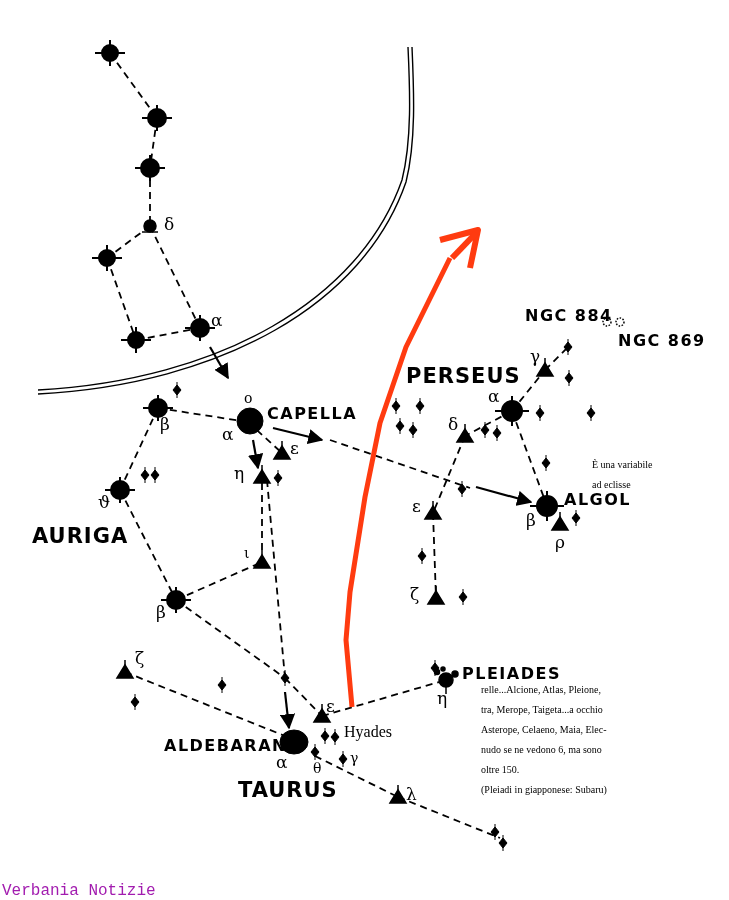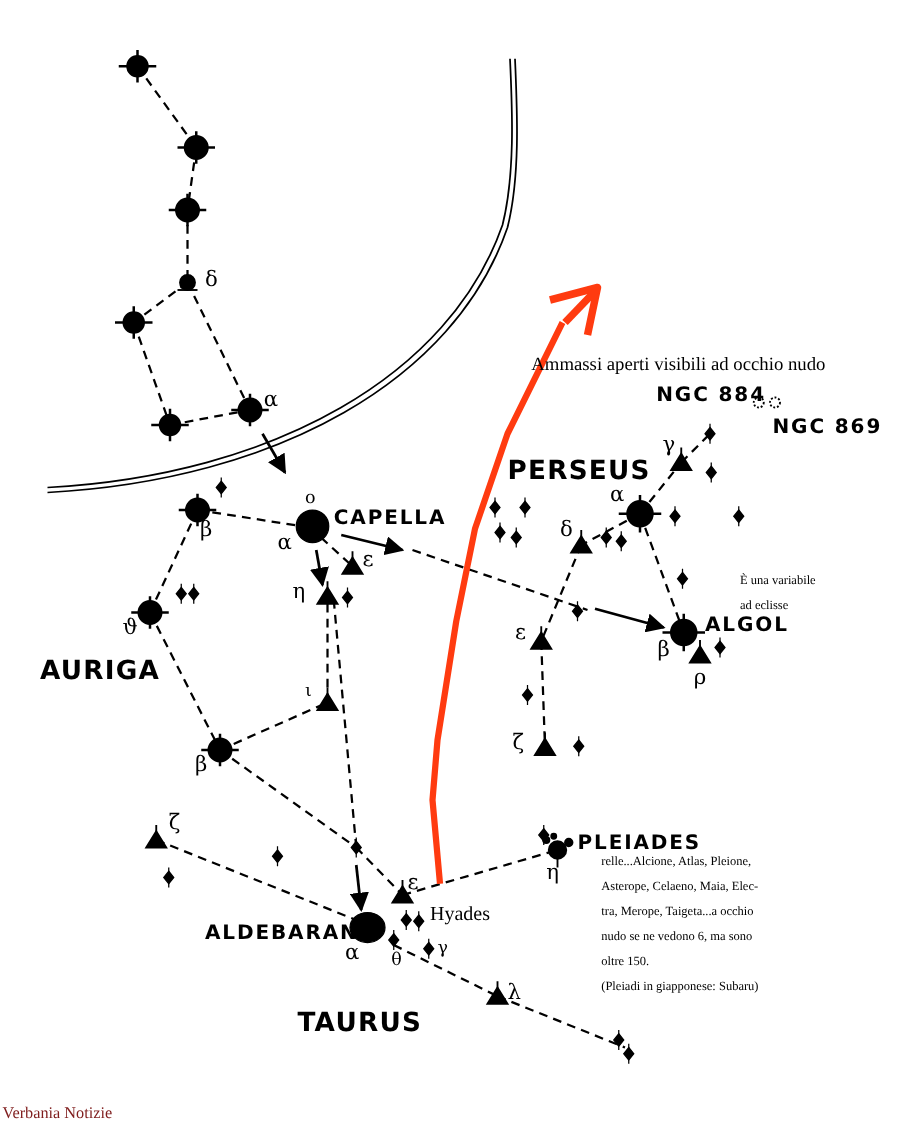--- a/index.html
+++ b/index.html
@@ -4,21 +4,21 @@
 <style>
   html, body { margin: 0; padding: 0; background: #ffffff; }
   #stage { position: relative; width: 729px; height: 900px; overflow: hidden; background: #fff; }
   svg#map { position: absolute; left: 0; top: 0; }
   .lbl { position: absolute; white-space: nowrap; color: #000; }
   .const { font-family: "DejaVu Sans", sans-serif; font-weight: bold; font-size: 21px; letter-spacing: 1px; }
   .star-name { font-family: "DejaVu Sans", sans-serif; font-weight: bold; font-size: 16px; letter-spacing: 1.5px; }
   .greek { font-family: "DejaVu Serif", serif; font-size: 17px; }
   .greek-sm { font-family: "DejaVu Serif", serif; font-size: 14px; }
   .note { font-family: "Liberation Serif", serif; font-size: 10px; line-height: 20px; }
-  .footer { font-family: Liberation Serif, serif; font-size: 13px; color: #7f1d1d; }
+  .footer { font-family: Liberation Mono, monospace; font-size: 16px; color: #a21caf; }
 </style>
 </head>
 <body>
 
 <div id="stage">
 
   <svg id="map" width="729" height="900" viewBox="0 0 729 900">
     <defs>
       <marker id="arrowBlack" viewBox="0 0 10 10" refX="9" refY="5" markerWidth="7" markerHeight="7" orient="auto">
         <path d="M0,0 L10,5 L0,10 z" fill="#000"></path>
@@ -321,21 +321,21 @@
         <g transform="translate(413,430)">
             <path d="M0,-5 L4,0 L0,5 L-4,0 Z"></path>
             <line x1="0" y1="-8" x2="0" y2="8"></line>
           </g>
       </g>
     </g>
   </svg>
 
   <div class="lbl const" style="left:406px;top:364px;">PERSEUS</div>
   <div class="lbl const" style="left:32px;top:524px;">AURIGA</div>
-  <div class="lbl const" style="left:238px;top:778px;margin-top:28px;">TAURUS</div>
+  <div class="lbl const" style="left:238px;top:778px;">TAURUS</div>
 
   <div class="lbl star-name" style="left:267px;top:404px;">CAPELLA</div>
   <div class="lbl star-name" style="left:564px;top:490px;">ALGOL</div>
   <div class="lbl star-name" style="left:164px;top:736px;">ALDEBARAN</div>
   <div class="lbl star-name" style="left:462px;top:664px;">PLEIADES</div>
   <div class="lbl star-name" style="left:525px;top:306px;">NGC 884</div>
   <div class="lbl star-name" style="left:618px;top:331px;">NGC 869</div>
   <div class="lbl note" style="left:344px;top:722px;font-size:16px;">Hyades</div>
 
   <div class="lbl greek" style="left:164px;top:214px;">δ</div>
@@ -356,28 +356,27 @@
   <div class="lbl greek" style="left:406px;top:784px;">λ</div>
   <div class="lbl greek" style="left:437px;top:688px;">η</div>
   <div class="lbl greek" style="left:530px;top:346px;">γ</div>
   <div class="lbl greek" style="left:488px;top:386px;">α</div>
   <div class="lbl greek" style="left:448px;top:414px;">δ</div>
   <div class="lbl greek" style="left:412px;top:496px;">ε</div>
   <div class="lbl greek" style="left:410px;top:584px;">ζ</div>
   <div class="lbl greek" style="left:526px;top:510px;">β</div>
   <div class="lbl greek" style="left:555px;top:532px;">ρ</div>
 
-  <div class="lbl note" style="left:425px;top:282px;font-size:15px;">Ammassi aperti visibili ad occhio nudo</div>
   <div class="lbl note" style="left:592px;top:455px;">
     <div>È una variabile</div>
     <div>ad eclisse</div>
   </div>
   <div class="lbl note" style="left:481px;top:680px;">
     <div>relle...Alcione, Atlas, Pleione,</div>
+    <div>tra, Merope, Taigeta...a occhio</div>
     <div>Asterope, Celaeno, Maia, Elec-</div>
-    <div>tra, Merope, Taigeta...a occhio</div>
     <div>nudo se ne vedono 6, ma sono</div>
     <div>oltre 150.</div>
     <div>(Pleiadi in giapponese: Subaru)</div>
   </div>
 
   <div class="lbl footer" style="left:2px;top:882px;">Verbania Notizie</div>
 </div>
 
 </body></html>

